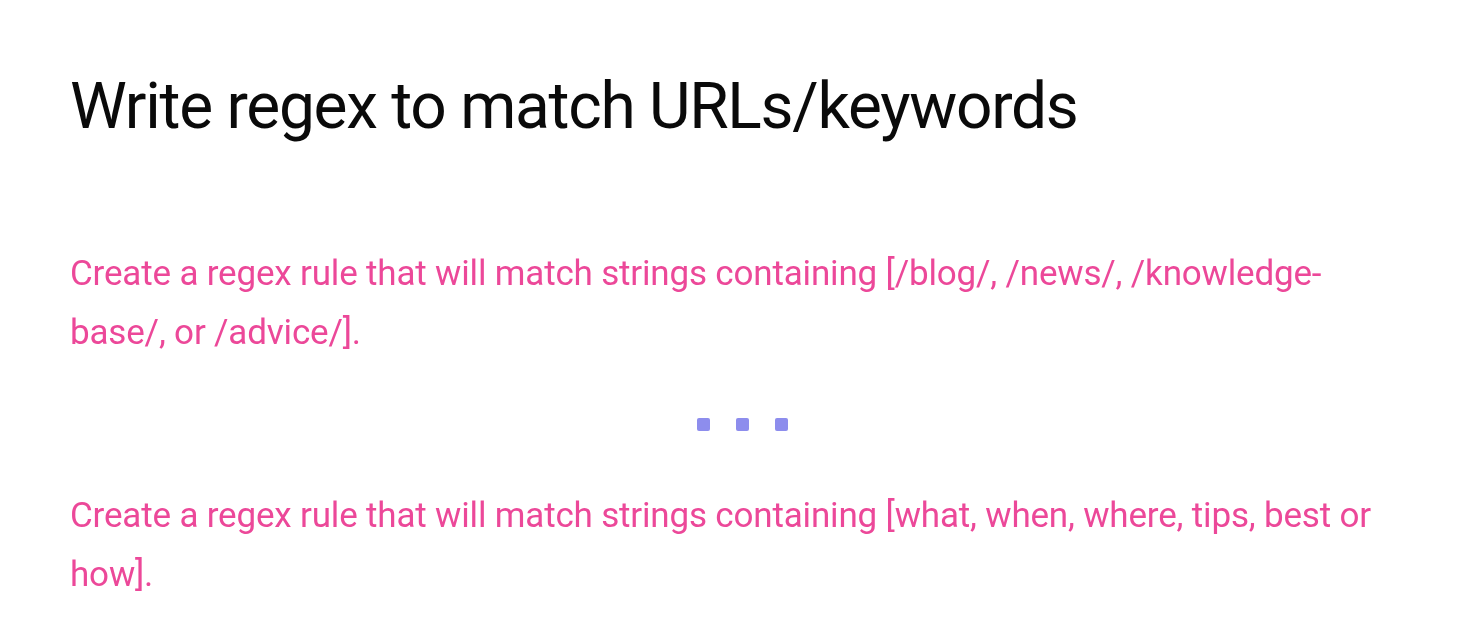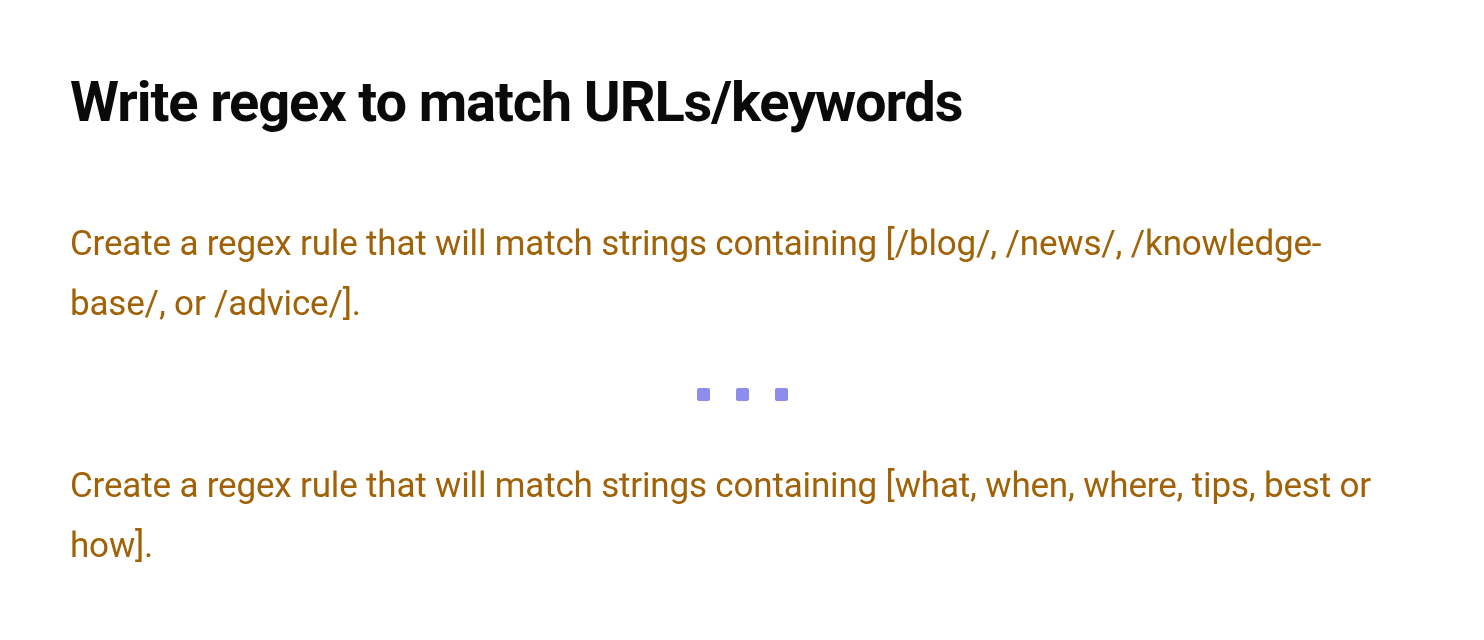--- a/index.html
+++ b/index.html
@@ -7,31 +7,31 @@
       padding: 0;
       box-sizing: border-box;
     }
     body {
       background: #ffffff;
       font-family: -apple-system, BlinkMacSystemFont, "Segoe UI", Roboto, Helvetica, Arial, sans-serif;
       padding: 70px 70px 50px 70px;
       width: 1484px;
     }
     .title {
-      font-size: 56px;
-      font-weight: 700;
+      font-size: 64px;
+      font-weight: 400;
       color: #0a0a0a;
       letter-spacing: -0.02em;
       line-height: 1.15;
-      margin-bottom: 80px;
+      margin-bottom: 100px;
     }
     .paragraph {
       font-size: 35px;
       font-weight: 400;
-      color: #a16207;
+      color: #ec4899;
       line-height: 1.7;
       letter-spacing: -0.005em;
     }
     .separator {
       display: flex;
       justify-content: center;
       align-items: center;
       gap: 26px;
       margin: 55px 0;
     }

